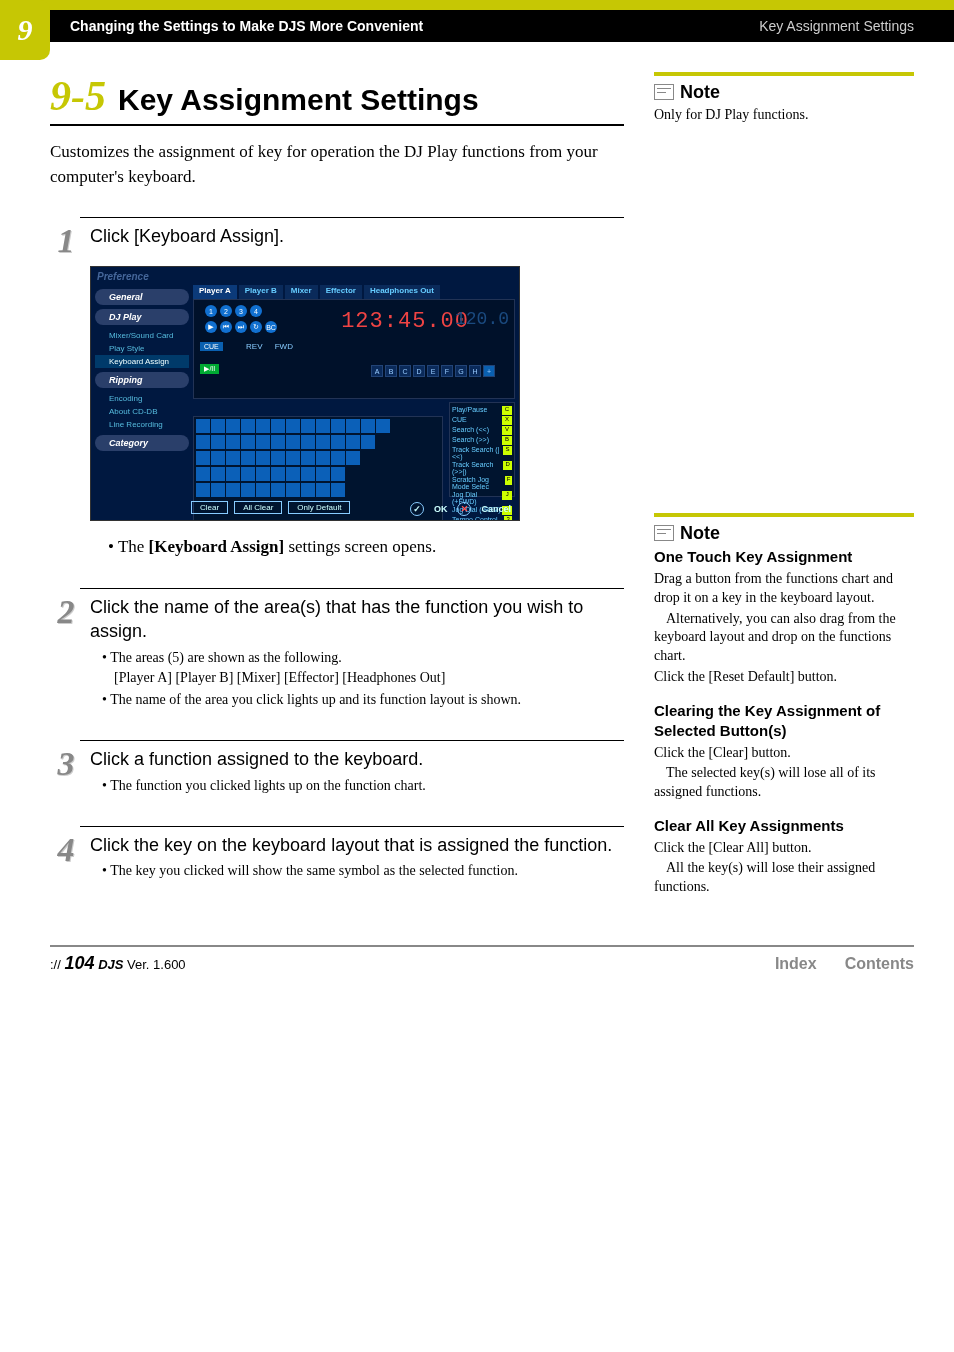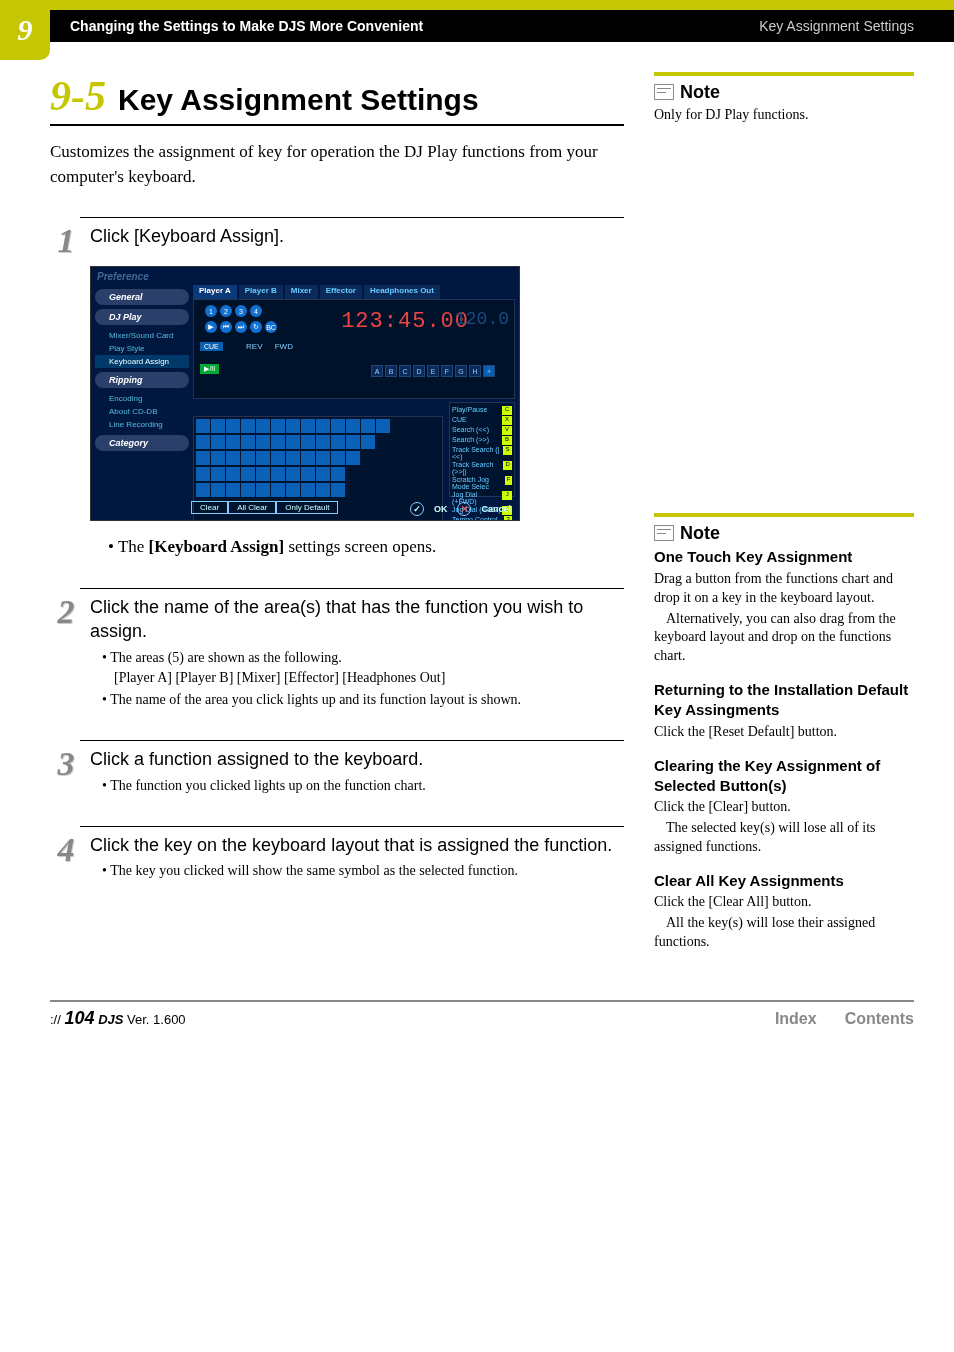--- a/index.html
+++ b/index.html
@@ -54,21 +54,21 @@
 .screenshot .abc-row { position: absolute; top: 98px; left: 280px; display: flex; gap: 2px; }
 .screenshot .abc-row span { width: 12px; height: 12px; background: #0a2a5a; color: #9cf; display: flex; align-items: center; justify-content: center; font-size: 7px; border: 1px solid #247; }
 .screenshot .kbd-area { position: absolute; top: 149px; left: 102px; width: 250px; height: 122px; background: #00142f; border: 1px solid #235; }
 .screenshot .kbd-area .krow { display: flex; gap: 1px; margin: 2px; }
 .screenshot .kbd-area .krow span { width: 14px; height: 14px; background: #0b60b8; display: inline-block; }
 .screenshot .space-lbl { position: absolute; bottom: 4px; left: 50%; transform: translateX(-50%); color: #8bd; font-size: 8px; }
 .screenshot .func-area { position: absolute; top: 135px; left: 358px; right: 4px; height: 95px; background: #00142f; border: 1px solid #235; padding: 2px; }
 .screenshot .func-area .frow { display: flex; justify-content: space-between; margin: 1px 0; }
 .screenshot .func-area .frow .fl { color: #6cf; font-size: 7px; }
 .screenshot .func-area .frow .fb { width: 10px; height: 9px; background: #cf0; font-size: 6px; text-align: center; color: #000; }
-.screenshot .btn-row { position: absolute; bottom: 6px; left: 100px; display: flex; }
+.screenshot .btn-row { position: absolute; bottom: 6px; left: 100px; display: flex; gap: 6px; }
 .screenshot .btn-row span { border: 1px solid #8cf; color: #cff; padding: 1px 8px; font-size: 8px; }
 .screenshot .okcancel { position: absolute; bottom: 4px; right: 8px; display: flex; gap: 10px; align-items: center; color: #cff; font-weight: bold; font-size: 9px; }
 .screenshot .okcancel .ico { width: 14px; height: 14px; border-radius: 50%; border: 1px solid #8cf; display: inline-flex; align-items: center; justify-content: center; }
 
 .side-accent { border-top: 4px solid #c6c704; margin-bottom: 4px; }
 .note-block { margin-bottom: 28px; font-size: 14px; line-height: 1.35; }
 .note-label { font-family: Arial, sans-serif; font-weight: bold; font-size: 18px; display: flex; align-items: center; gap: 6px; margin-bottom: 2px; }
 .note-icon { width: 20px; height: 16px; border: 1.5px solid #888; display: inline-block; position: relative; }
 .note-icon::before { content: ""; position: absolute; left: 2px; top: 3px; right: 2px; border-top: 1px solid #888; }
 .note-icon::after { content: ""; position: absolute; left: 2px; top: 7px; width: 50%; border-top: 1px solid #888; }
@@ -359,21 +359,20 @@
           <span class="note-icon"></span>
           <span>Note</span>
         </div>
 
       <div class="note-sub">One Touch Key Assignment</div>
       <div class="note-body">
         <p>Drag a button from the functions chart and drop it on a key in the keyboard layout.</p>
         <p class="indent">Alternatively, you can also drag from the keyboard layout and drop on the functions chart.</p>
       </div>
 
-      <div class="note-subhead">Returning to the Installation Default Key Assingments</div>
       <div class="note-body">
         <p>Click the [Reset Default] button.</p>
       </div>
 
       <div class="note-subhead">Clearing the Key Assignment of Selected Button(s)</div>
       <div class="note-body">
         <p>Click the [Clear] button.</p>
         <p class="indent">The selected key(s) will lose all of its assigned functions.</p>
       </div>
 

